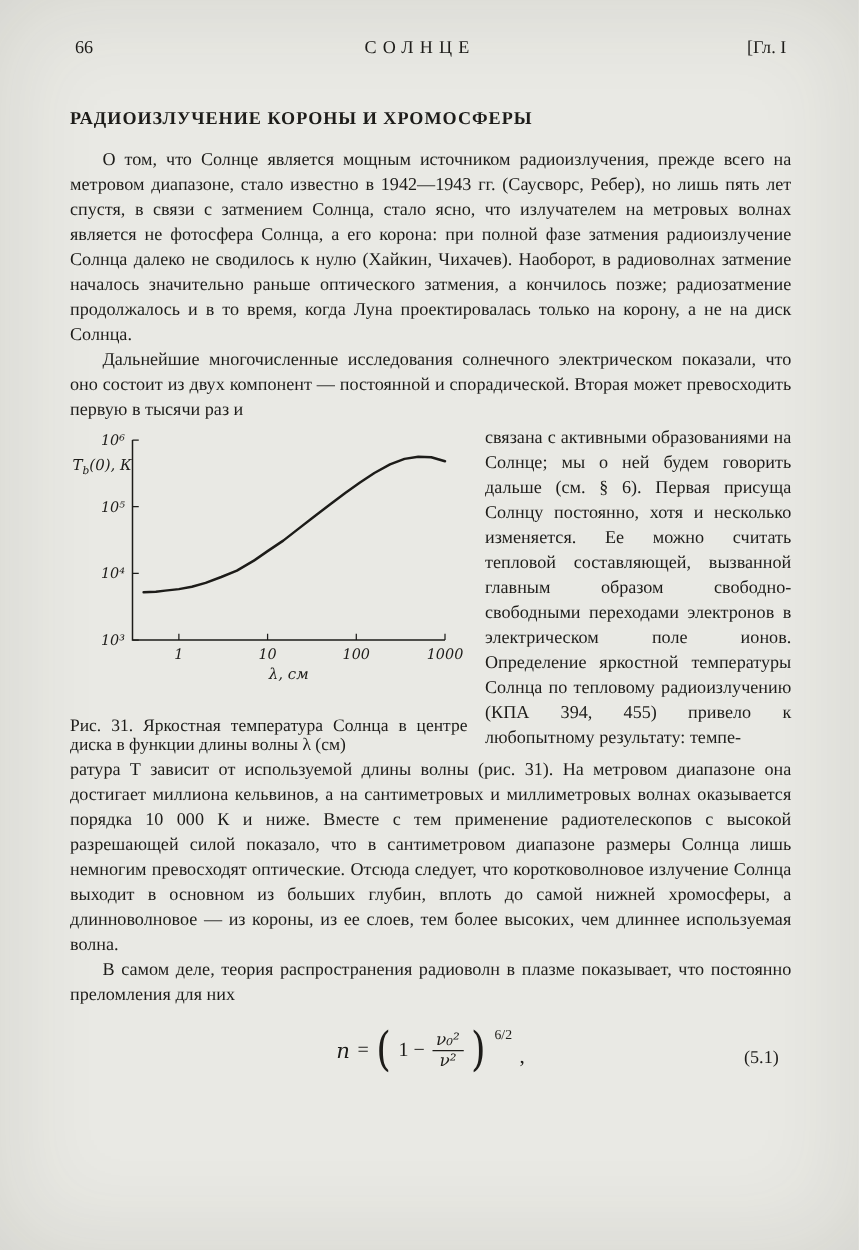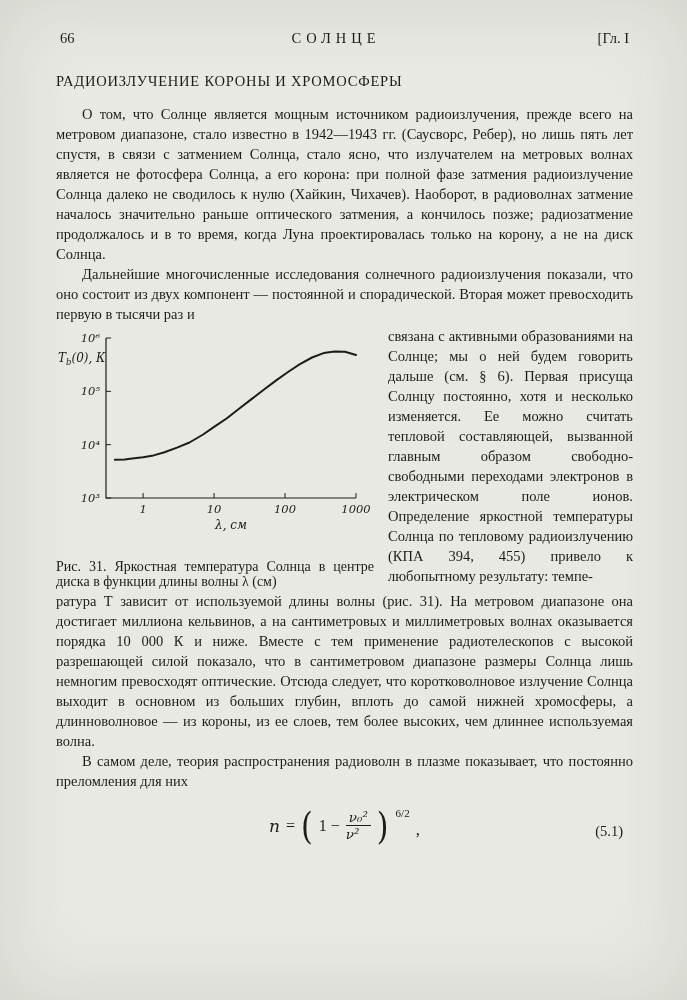--- a/index.html
+++ b/index.html
@@ -7,39 +7,39 @@
   body{
     width:687px;height:1000px;overflow:hidden;
     background:#e9e9e4;color:#1d1c19;
     font-family:"Liberation Serif","DejaVu Serif",serif;
   }
   .page{width:100%;height:100%;padding:30px 54px 0 56px;
         box-shadow:inset 0 0 80px rgba(60,55,40,.12)}
   .page-header{display:flex;justify-content:space-between;align-items:center;
         font-size:14.5px;padding:0 4px}
   .running-title{letter-spacing:5px}
-  .section-heading{font-size:14.5px;font-weight:normal;letter-spacing:.8px;margin:26px 0 14px}
+  .section-heading{font-size:14.5px;font-weight:bold;letter-spacing:.8px;margin:40px 0 14px}
   .body-p{font-size:14.5px;line-height:20px;text-align:justify;margin:0;hyphens:auto}
   .indent{text-indent:26px}
   .figure-row{display:flex;gap:14px;margin:2px 0}
   .figure{margin:0;width:318px;flex:0 0 auto}
   .caption{font-size:14px;line-height:14.5px;margin-top:16px;text-align:justify}
   .side-col{flex:1;min-width:0}
   .chart-text{font-family:"DejaVu Serif","Liberation Serif",serif;font-style:italic;
         font-size:11.5px;fill:#1d1c19}
   .axis-label{font-size:12px}
   
   .equation-row{position:relative;margin-top:16px;height:56px}
   .equation{position:absolute;left:0;right:0;top:2px;display:flex;justify-content:center;
         align-items:center;gap:6px;font-size:17px}
   .eq-var{font-style:italic;font-family:"DejaVu Serif",serif}
   .eq-op{font-size:16px}
   .eq-paren{font-size:30px;line-height:0;font-weight:400;transform:scaleY(1.25);
         font-family:"DejaVu Serif",serif}
-  .eq-frac{display:inline-flex;flex-direction:column;
+  .eq-frac{display:inline-flex;flex-direction:column;align-items:center;
         font-size:13.5px;font-style:italic;line-height:1.2;
         font-family:"DejaVu Serif",serif}
   .eq-num{border-bottom:1.2px solid #1d1c19;padding:0 3px}
   .eq-exp{font-size:11px;transform:translateY(-13px);margin-left:1px}
   .eq-comma{font-size:17px;transform:translateY(4px)}
   .eq-number{position:absolute;right:10px;top:16px;font-size:14.5px}
 </style>
 </head>
 <body>
 
@@ -47,21 +47,21 @@
 
   <header class="page-header">
     <span>66</span>
     <span class="running-title">СОЛНЦЕ</span>
     <span>[Гл. I</span>
   </header>
 
   <h1 class="section-heading">РАДИОИЗЛУЧЕНИЕ КОРОНЫ И ХРОМОСФЕРЫ</h1>
 
   <p class="body-p indent">О том, что Солнце является мощным источником радиоизлучения, прежде всего на метровом диапазоне, стало известно в 1942—1943 гг. (Саусворс, Ребер), но лишь пять лет спустя, в связи с затмением Солнца, стало ясно, что излучателем на метровых волнах является не фотосфера Солнца, а его корона: при полной фазе затмения радиоизлучение Солнца далеко не сводилось к нулю (Хайкин, Чихачев). Наоборот, в радиоволнах затмение началось значительно раньше оптического затмения, а кончилось позже; радиозатмение продолжалось и в то время, когда Луна проектировалась только на корону, а не на диск Солнца.</p>
-  <p class="body-p indent">Дальнейшие многочисленные исследования солнечного радиоизлучения показали, что оно состоит из двух компонент — постоянной и спорадической. Вторая может превосходить первую в тысячи раз и</p>
+  <p class="body-p indent">Дальнейшие многочисленные исследования солнечного электрическом показали, что оно состоит из двух компонент — постоянной и спорадической. Вторая может превосходить первую в тысячи раз и</p>
 
   <div class="figure-row">
     <figure class="figure">
       <svg id="chart-svg" width="318" height="214" viewBox="0 0 318 214">
           <path d="M50 12 L50 172 L300 172" fill="none" stroke="#1d1c19" stroke-width="1.2"></path>
           <line x1="50" y1="172" x2="55" y2="172" stroke="#1d1c19" stroke-width="1"></line>
           <text x="44" y="176" text-anchor="end" class="chart-text">10³</text>
           <line x1="50" y1="118.66666666666667" x2="55" y2="118.66666666666667" stroke="#1d1c19" stroke-width="1"></line>
           <text x="44" y="122.66666666666667" text-anchor="end" class="chart-text">10⁴</text>
           <line x1="50" y1="65.33333333333334" x2="55" y2="65.33333333333334" stroke="#1d1c19" stroke-width="1"></line>

